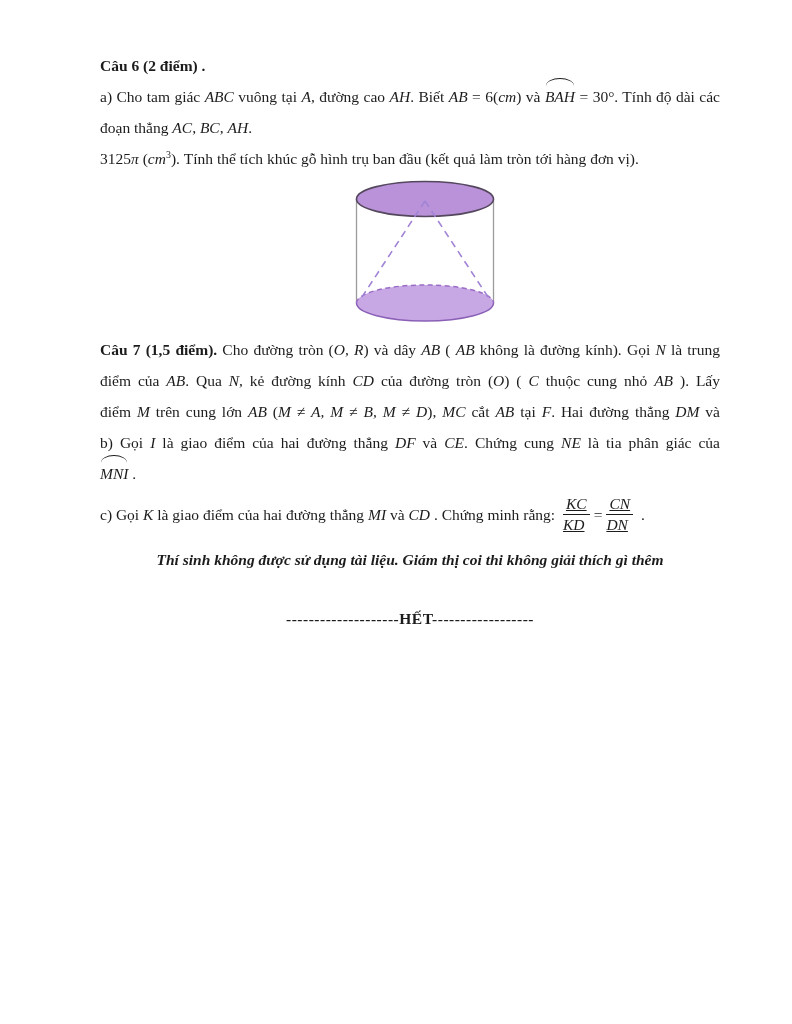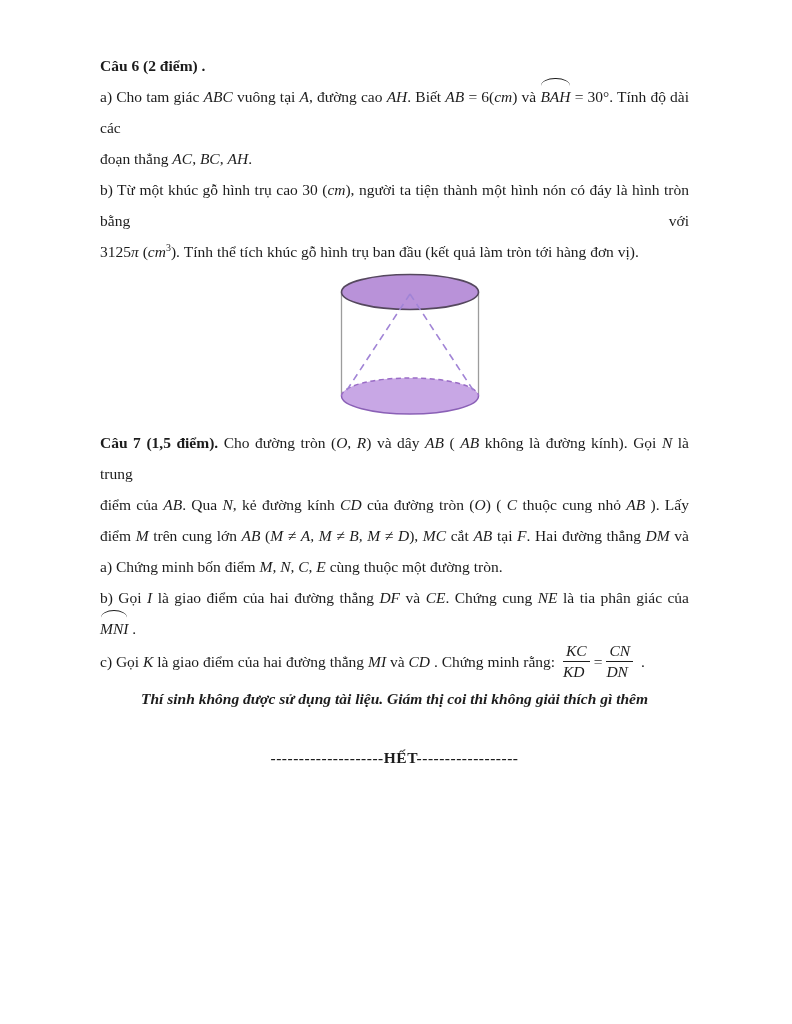--- a/index.html
+++ b/index.html
@@ -4,38 +4,38 @@
 <style>
   html, body { margin: 0; padding: 0; }
   body {
     width: 792px; height: 1024px;
     background: #ffffff;
     font-family: "Liberation Serif", "DejaVu Serif", serif;
     font-size: 15.5px;
     color: #1c1c1c;
     overflow: hidden;
   }
-  .doc { padding: 50px 103px 0 100px; }
+  .doc { padding: 50px 72px 0 100px; }
   .ln { line-height: 31px; white-space: normal; }
   .j  { text-align: justify; text-align-last: justify; text-justify: inter-word; }
   .lft { text-align: left; text-align-last: left; }
   .ctr { text-align: center; text-align-last: center; }
   .bold { font-weight: bold; }
   .bi { font-weight: bold; font-style: italic; }
   .m { font-style: italic; }
   sup { font-size: 10px; line-height: 0; vertical-align: super; }
   .hat { position: relative; font-style: italic; display: inline-block; }
   .hat::before {
     content: ""; position: absolute; left: 1px; right: 1px; top: -3px; height: 7px;
     border-top: 1.4px solid #1c1c1c;
     border-radius: 50% 50% 0 0 / 100% 100% 0 0;
   }
   .frac {
     display: inline-block; vertical-align: middle; 
-    font-style: italic; line-height: 1.15; margin: 0 4px; position: relative; top: -2px;
+    font-style: italic; line-height: 1.15; margin: 8px 4px; position: relative; top: -2px; text-decoration: underline;
   }
   .frac .num { display: block; border-bottom: 1.2px solid #1c1c1c; padding: 0 3px 1px; }
   .frac .den { display: block; padding-top: 1px; }
   .fig-wrap { text-align: center; padding-left: 30px; margin-top: 4px; margin-bottom: 8px; height: 148px; }
   .het { margin-top: 28px; letter-spacing: 0.5px; }
 </style>
 </head>
 <body>
 
 <div class="doc">
@@ -43,23 +43,20 @@
   <div class="ln lft bold">Câu 6 (2 điểm) .</div>
 
   <div class="ln j">
     <span>a) Cho tam giác </span><span class="m">ABC</span><span> vuông tại </span><span class="m">A</span><span>, đường cao </span><span class="m">AH</span><span>. Biết </span><span class="m">AB</span><span> = 6(</span><span class="m">cm</span><span>) và </span><span class="hat"><span>BAH</span></span><span> = 30°. Tính độ dài các</span>
   </div>
 
   <div class="ln lft">
     <span>đoạn thẳng </span><span class="m">AC</span><span>, </span><span class="m">BC</span><span>, </span><span class="m">AH</span><span>.</span>
   </div>
 
-  <div class="ln j">
-    <span>b) Từ một khúc gỗ hình trụ cao 30 (</span><span class="m">cm</span><span>), người ta tiện thành một hình nón có đáy là hình tròn bằng với</span>
-  </div>
 
 
   <div class="ln lft">
     <span>3125</span><span class="m">π</span><span> (</span><span class="m">cm</span><sup>3</sup><span>). Tính thể tích khúc gỗ hình trụ ban đầu (kết quả làm tròn tới hàng đơn vị).</span>
   </div>
 
   <div class="fig-wrap">
     <svg width="144" height="148" viewBox="0 0 144 148" aria-hidden="true">
 
       <line x1="3.5" y1="21" x2="3.5" y2="125" stroke-width="1.3" stroke="#9c9c9c"></line>
@@ -84,23 +81,20 @@
 
   <div class="ln j">
     <span>điểm của </span><span class="m">AB</span><span>. Qua </span><span class="m">N</span><span>, kẻ đường kính </span><span class="m">CD</span><span> của đường tròn (</span><span class="m">O</span><span>) ( </span><span class="m">C</span><span> thuộc cung nhỏ </span><span class="m">AB</span><span> ). Lấy</span>
   </div>
 
   <div class="ln j">
     <span>điểm </span><span class="m">M</span><span> trên cung lớn </span><span class="m">AB</span><span> (</span><span class="m">M ≠ A, M ≠ B, M ≠ D</span><span>), </span><span class="m">MC</span><span> cắt </span><span class="m">AB</span><span> tại </span><span class="m">F</span><span>. Hai đường thẳng </span><span class="m">DM</span><span> và</span>
   </div>
 
 
-  <div class="ln lft">
-    <span>a) Chứng minh bốn điểm </span><span class="m">M, N, C, E</span><span> cùng thuộc một đường tròn.</span>
-  </div>
 
   <div class="ln j">
     <span>b) Gọi </span><span class="m">I</span><span> là giao điểm của hai đường thẳng </span><span class="m">DF</span><span> và </span><span class="m">CE</span><span>. Chứng cung </span><span class="m">NE</span><span> là tia phân giác của</span>
   </div>
 
   <div class="ln lft">
     <span class="hat"><span>MNI</span></span><span> .</span>
   </div>
 
   <div class="ln lft">

